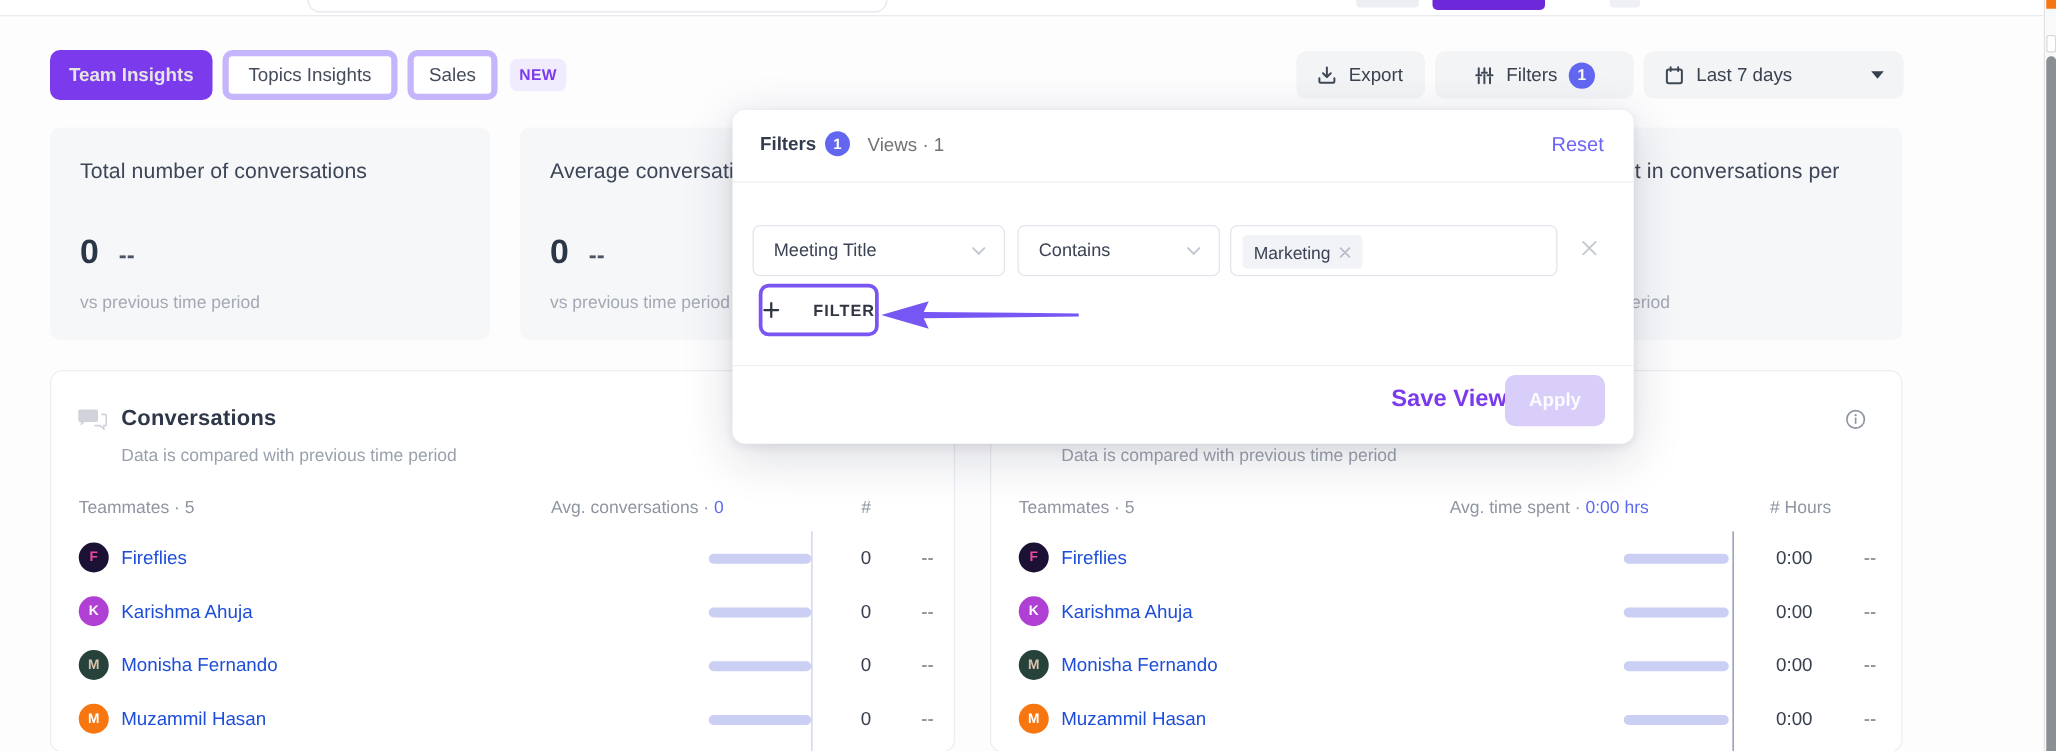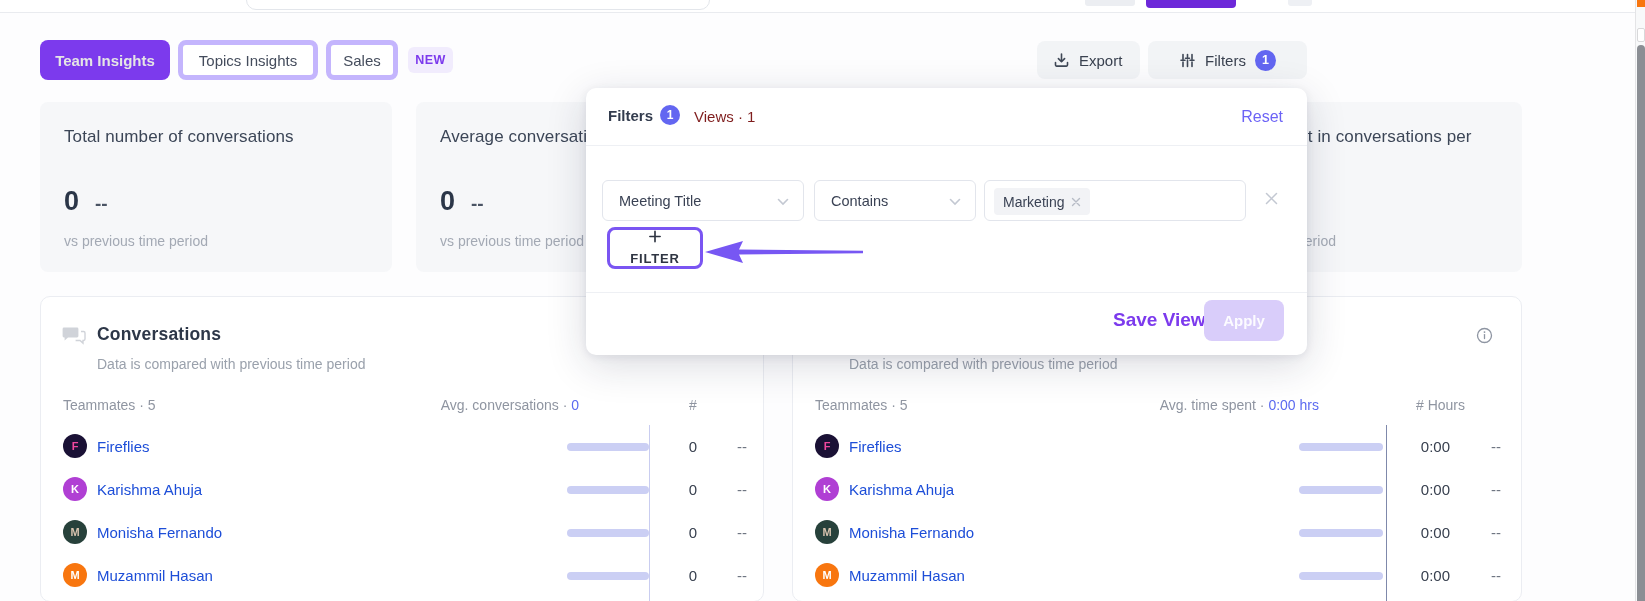--- a/index.html
+++ b/index.html
@@ -72,36 +72,36 @@
   #panel-left .tdelta { left:676px; width:30px; }
   #panel-right .tval { left:580px; width:77px; }
   #panel-right .tdelta { left:678px; width:30px; }
 
   
   #popup { left:586px; top:88px; width:721px; height:267px; background:#fff; border-radius:10px;
            box-shadow:0 10px 40px rgba(25,30,60,.16), 0 2px 8px rgba(25,30,60,.08); z-index:50; }
   #popup .hdr-title { position:absolute; left:22px; top:19px; font-size:15px; font-weight:700; color:#333c4e; }
   #popup .hdr-badge { position:absolute; left:74px; top:17px; width:20px; height:20px; border-radius:50%;
                       background:#6366f1; color:#fff; font-size:12px; font-weight:700; display:flex; align-items:center; justify-content:center; }
-  #popup .hdr-views { position:absolute; left:108px; top:20px; font-size:15px; color:#7f1d1d; cursor:pointer; }
+  #popup .hdr-views { position:absolute; left:108px; top:20px; font-size:15px; color:#737373; cursor:pointer; }
   #popup .hdr-reset { position:absolute; right:24px; top:20px; font-size:16px; color:#6c63f6; cursor:pointer; }
   #popup .divider { position:absolute; left:0; right:0; height:1px; background:#eef0f4; }
   .dd { position:absolute; top:92px; height:41px; background:#fff; border:1px solid #e2e5ec; border-radius:6px;
         display:flex; align-items:center; padding:0 14px 0 16px; font-size:14.5px; color:#3a4254; cursor:pointer; }
   .dd .chev { margin-left:auto; color:#c3c8d2; }
   #dd-field { left:16px; width:202px; }
   #dd-op { left:228px; width:162px; }
   #value-box { position:absolute; left:398px; top:92px; width:262px; height:41px; border:1px solid #e2e5ec; border-radius:6px; background:#fff; }
   .tag { position:absolute; left:9px; top:7px; height:27px; background:#f2f3f6; border-radius:4px; display:flex;
          align-items:center; gap:7px; padding:0 9px; font-size:14px; color:#3a4254; }
   .tag .x, .row-x { color:#b7bcc6; cursor:pointer; display:inline-flex; }
   .row-x { position:absolute; left:678px; top:103px; }
   #add-filter { position:absolute; left:21px; top:139px; width:96px; height:42px; background:#fff;
                 border:3px solid #7a55f2; border-radius:8px; display:flex; align-items:center; justify-content:space-between;
-                gap:8px; font-size:13px; font-weight:700; letter-spacing:.8px; color:#2f3542; cursor:pointer;flex-direction:column; }
+                gap:8px; font-size:13px; font-weight:700; letter-spacing:.8px; color:#2f3542; cursor:pointer; }
   #save-view { position:absolute; left:527px; top:221px; font-size:19px; font-weight:700; color:#7c3aed; cursor:pointer; }
   #apply-btn { position:absolute; left:618px; top:212px; width:80px; height:41px; background:#d9cdfa; border:none;
                border-radius:8px; color:rgba(255,255,255,.92); font-size:15px; font-weight:700; cursor:default; }
   #annot-arrow { left:703px; top:239px; z-index:60; }
 
   
   #scrollbar { left:1635px; top:0; width:10px; height:601px; background:#f8f9fa; border-left:1px solid #e4e4e6; z-index:70; }
   #scroll-orange { position:absolute; left:1px; top:0; width:9px; height:7px; background:#f8760f; }
   #scroll-box { position:absolute; left:1px; top:28px; width:8px; height:14px; background:#fff; border:1px solid #d8d8da; border-radius:2px; }
   #scroll-thumb { position:absolute; left:1px; top:45px; width:8px; height:556px; background:#8b8e94; border-radius:4px 4px 0 0; cursor:grab; }
@@ -139,20 +139,30 @@
       <svg width="17" height="17" viewBox="0 0 17 17" fill="none" stroke="currentColor" stroke-width="1.6" stroke-linecap="round">
         <path d="M4 2.5v4.5M4 10v4.5M2 8.2h4"></path>
           <path d="M8.5 2.5V5M8.5 8v6.5M6.5 6.2h4"></path>
           <path d="M13 2.5v4.5M13 10v4.5M11 8.2h4"></path>
       </svg>
     </span>
     <span>Filters</span>
     <span class="count-badge">1</span>
   </div>
 
+  <div class="abs toolbtn" id="btn-date">
+    <span class="icon">
+      <svg width="17" height="17" viewBox="0 0 17 17" fill="none" stroke="currentColor" stroke-width="1.6" stroke-linecap="round">
+        <rect x="2.5" y="3.5" width="12" height="11" rx="1.5"></rect>
+          <path d="M5.5 1.8v3M11.5 1.8v3"></path>
+      </svg>
+    </span>
+    <span>Last 7 days</span>
+    <span class="caret"></span>
+  </div>
 
   <div class="abs mcard" id="mcard-1">
     <div class="title">Total number of conversations</div>
     <div class="valrow">
       <span class="val">0</span>
       <span class="delta">--</span>
     </div>
     <div class="sub">vs previous time period</div>
   </div>
 

